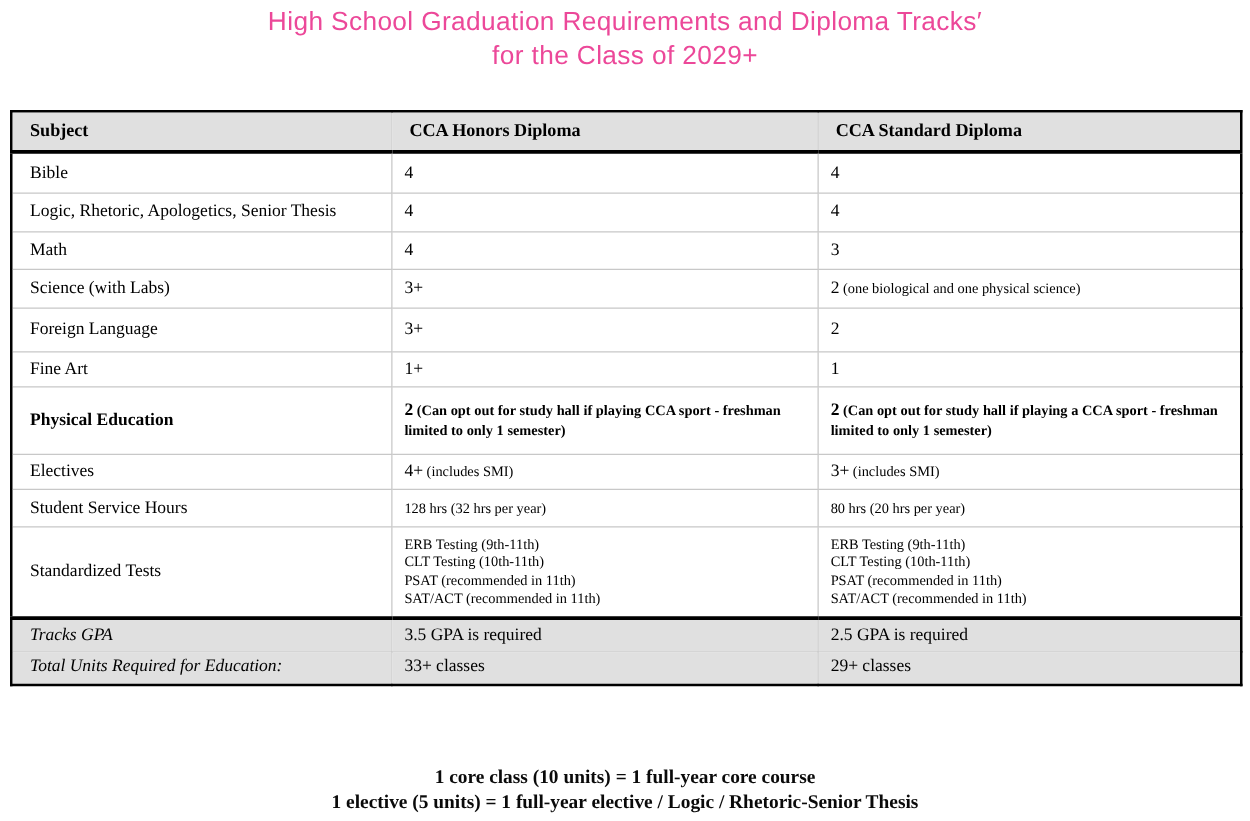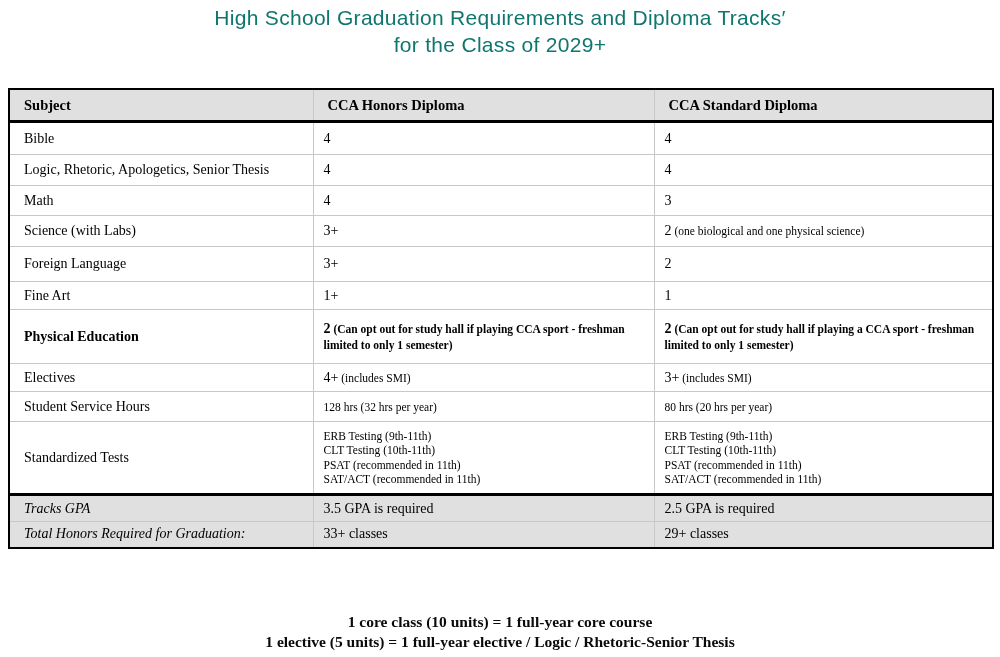--- a/index.html
+++ b/index.html
@@ -15,21 +15,21 @@
   .title {
     position: absolute;
     top: 4px;
     left: 0;
     width: 100%;
     text-align: center;
     font-family: "Liberation Sans", "DejaVu Sans", sans-serif;
     font-weight: 400;
     font-size: 21px;
     line-height: 27px;
-    color: #0f766e;
+    color: #ec4899;
     letter-spacing: 0.3px;
   }
   table.req-table {
     position: absolute;
     top: 88px;
     left: 8px;
     width: 984px;
     border-collapse: collapse;
     table-layout: fixed;
     border: 2px solid #000000;
@@ -156,21 +156,21 @@
             <div class="test-line">PSAT (recommended in 11th)</div>
             <div class="test-line">SAT/ACT (recommended in 11th)</div>
           </td>
         </tr>
         <tr class="summary-row thick-top" style="height: 27px;">
           <td class="subject-cell italic">Tracks GPA</td>
           <td class="value-cell"><span class="main-val">3.5 GPA is required</span></td>
           <td class="value-cell"><span class="main-val">2.5 GPA is required</span></td>
         </tr>
         <tr class="summary-row" style="height: 26px;">
-          <td class="subject-cell italic">Total Honors Required for Graduation:</td>
+          <td class="subject-cell italic">Total Units Required for Education:</td>
           <td class="value-cell"><span class="main-val">33+ classes</span></td>
           <td class="value-cell"><span class="main-val">29+ classes</span></td>
         </tr>
       </tbody>
   </table>
 
   <div class="footer">
     <div>1 core class (10 units) = 1 full-year core course</div>
     <div>1 elective (5 units) = 1 full-year elective / Logic / Rhetoric-Senior Thesis</div>
   </div>

